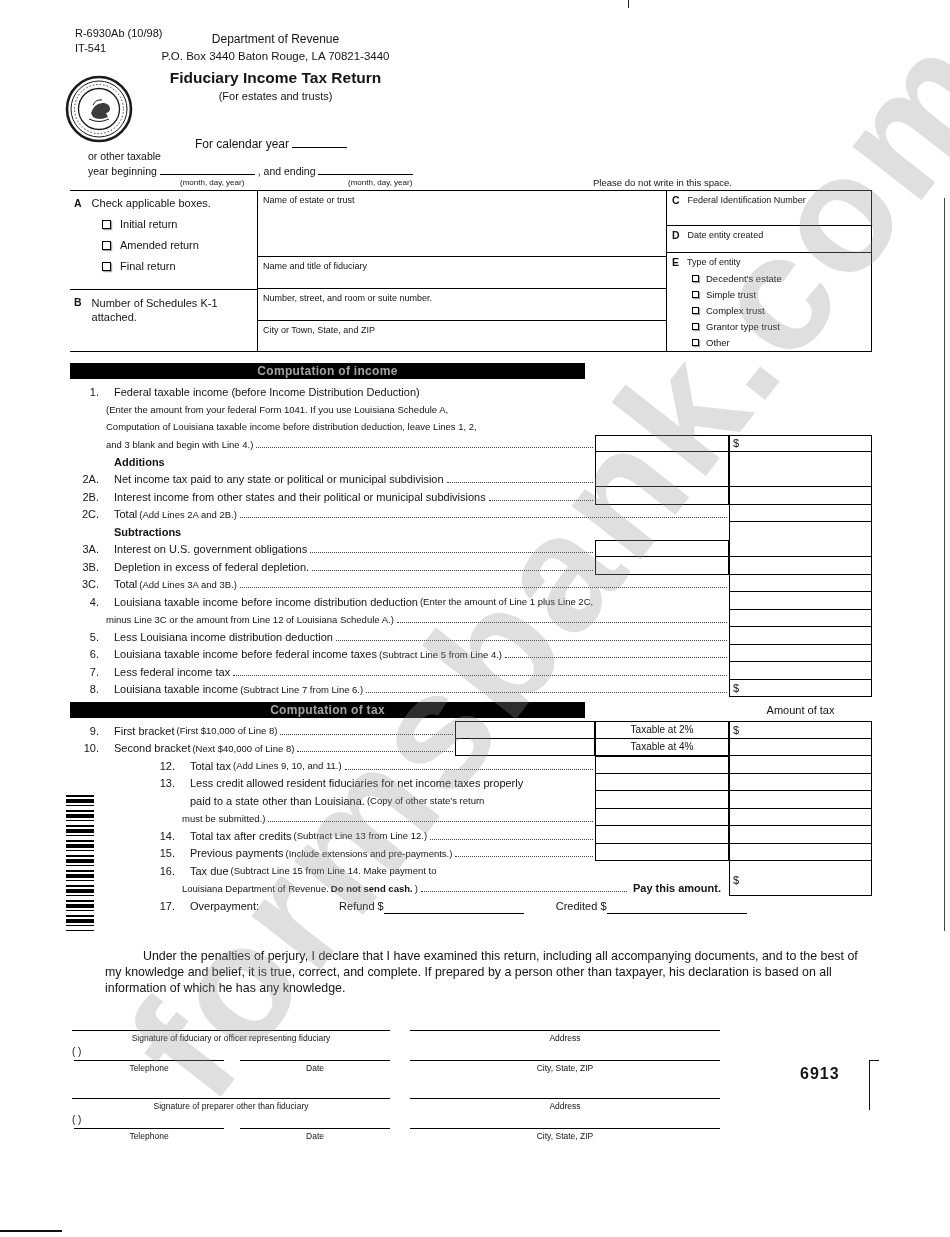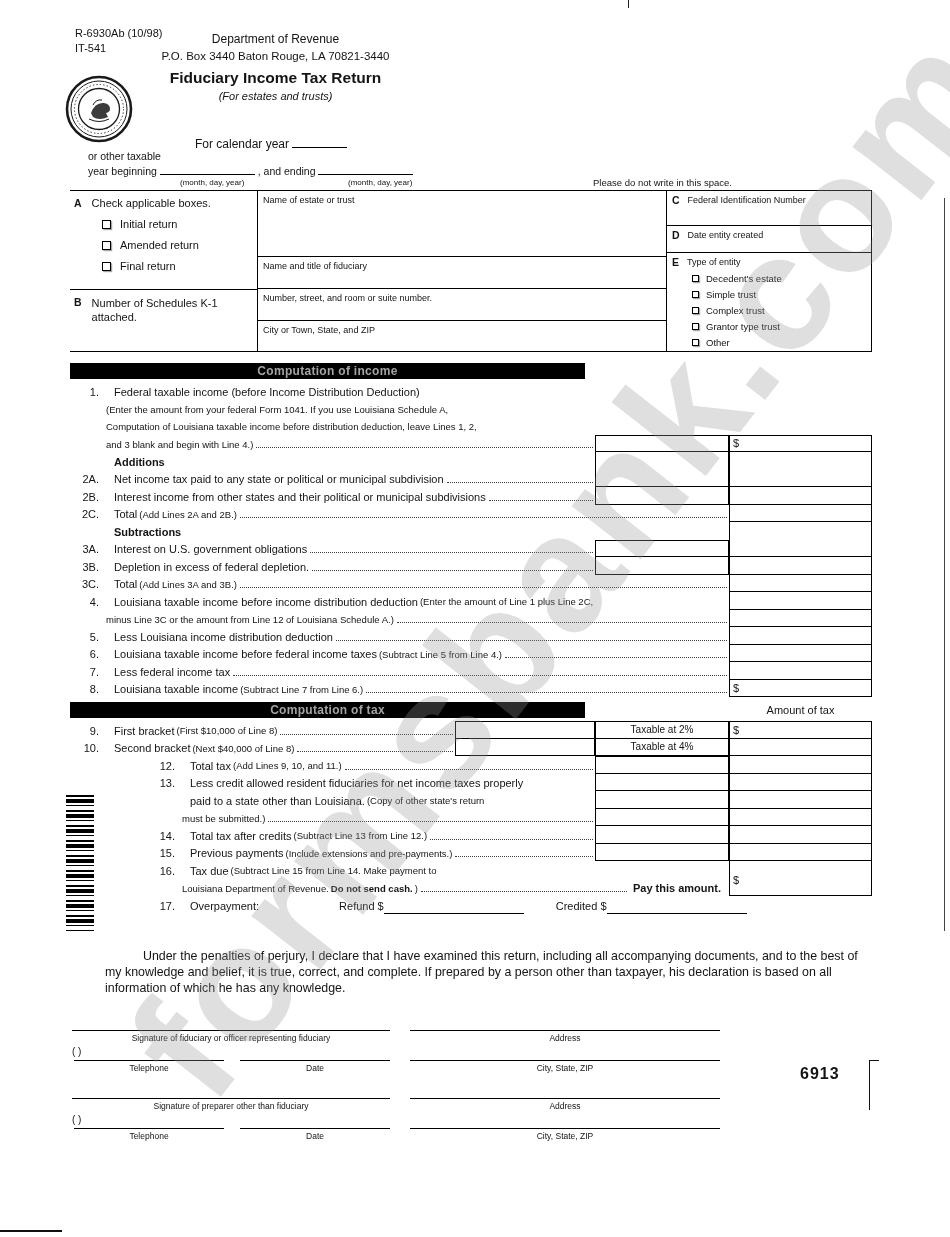--- a/index.html
+++ b/index.html
@@ -16,21 +16,21 @@
   .mark-top { left:628px; top:0; height:8px; border-left:1.5px solid #222; }
   .mark-right { left:944px; top:198px; height:733px; border-left:1.5px solid #444; }
   .mark-bottom { left:0; top:1230px; width:62px; border-top:2.5px solid #111; }
 
   
   #formcode { left:75px; top:26px; font-size:11px; line-height:1.35; }
   #agency { left:123px; top:31px; width:305px; text-align:center; }
   .ag1 { font-size:12px; line-height:1.45; }
   .ag2 { font-size:11.5px; line-height:1.5; }
   .ftitle { font-size:15.5px; font-weight:bold; margin-top:3px; }
-  .fsub { font-size:11px; margin-top:3px;font-style:italic; }
+  .fsub { font-size:11px; margin-top:3px; }
   #calyear { left:195px; top:136px; font-size:12px; }
   #othertax1 { left:88px; top:150px; font-size:10.5px; }
   #othertax2 { left:88px; top:163px; font-size:10.5px; }
   .mdy { font-size:8px; }
   #mdy1 { left:180px; top:178px; }
   #mdy2 { left:348px; top:178px; }
   #nowrite { left:593px; top:177px; font-size:9.5px; }
   .blank { display:inline-block; border-bottom:1px solid #000; height:12px; vertical-align:baseline; }
   .w55{width:55px;} .w95{width:95px;} .w140{width:140px;}
   #seal { left:64px; top:74px; }

